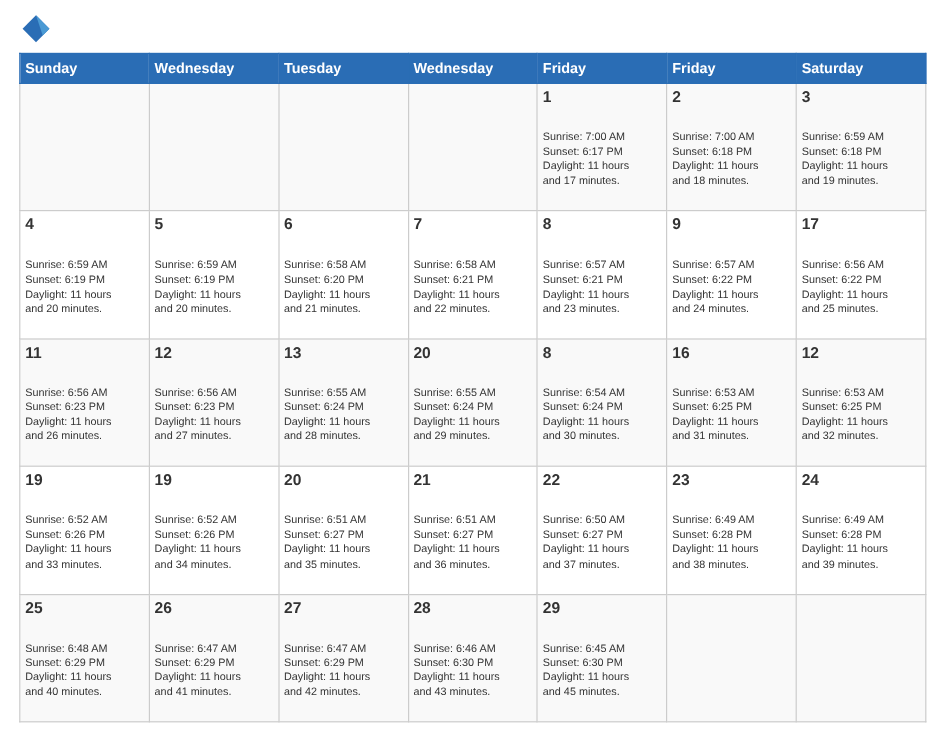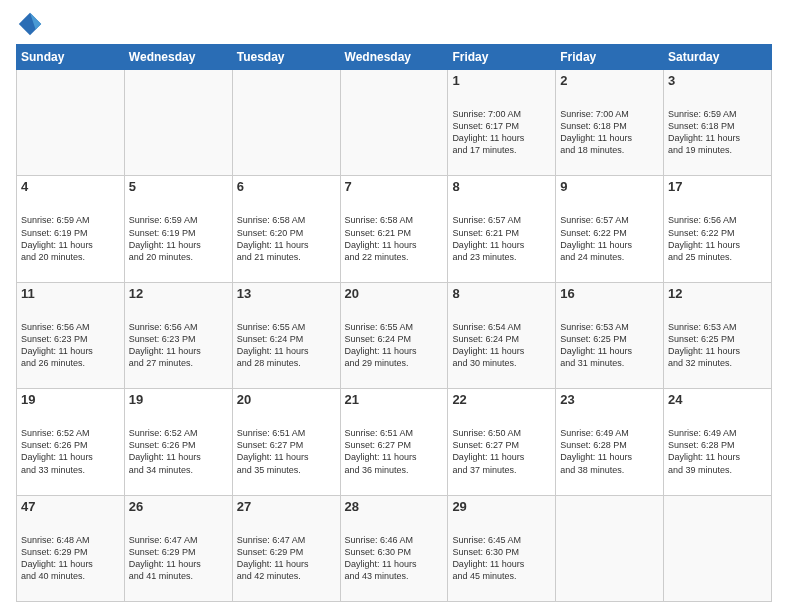--- a/index.html
+++ b/index.html
@@ -247,21 +247,21 @@
             <span class="day-num">23</span>
             <div class="day-info">Sunrise: 6:49 AM<br>Sunset: 6:28 PM<br>Daylight: 11 hours<br>and 38 minutes.</div>
           </td>
           <td>
             <span class="day-num">24</span>
             <div class="day-info">Sunrise: 6:49 AM<br>Sunset: 6:28 PM<br>Daylight: 11 hours<br>and 39 minutes.</div>
           </td>
         </tr>
         <tr>
           <td>
-            <span class="day-num">47</span>
+            <span class="day-num">25</span>
             <div class="day-info">Sunrise: 6:48 AM<br>Sunset: 6:29 PM<br>Daylight: 11 hours<br>and 40 minutes.</div>
           </td>
           <td>
             <span class="day-num">26</span>
             <div class="day-info">Sunrise: 6:47 AM<br>Sunset: 6:29 PM<br>Daylight: 11 hours<br>and 41 minutes.</div>
           </td>
           <td>
             <span class="day-num">27</span>
             <div class="day-info">Sunrise: 6:47 AM<br>Sunset: 6:29 PM<br>Daylight: 11 hours<br>and 42 minutes.</div>
           </td>

